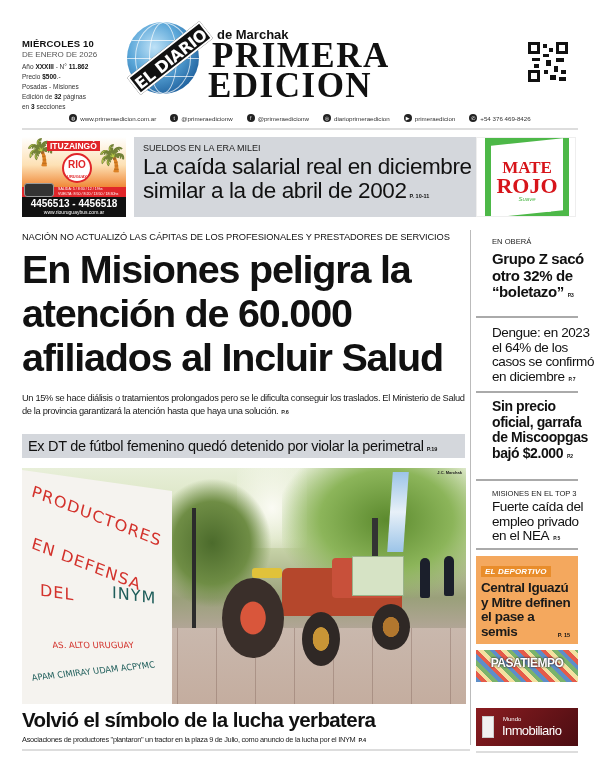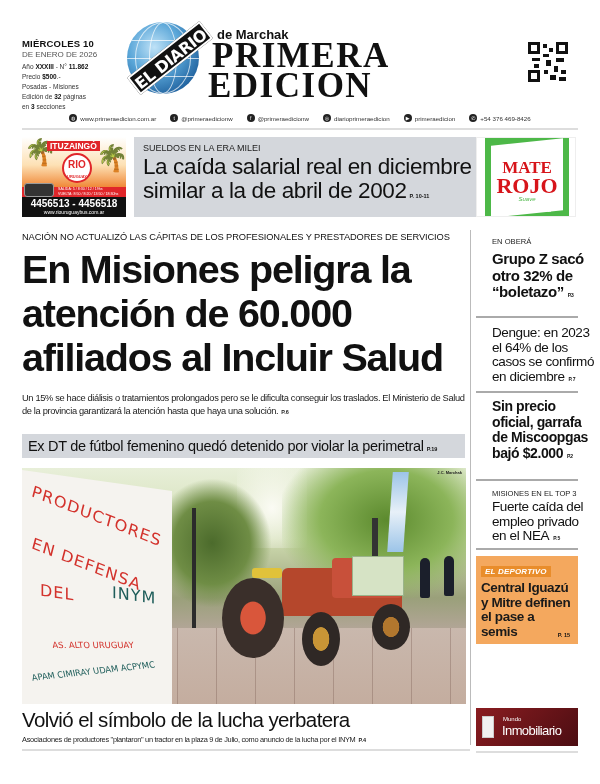--- a/index.html
+++ b/index.html
@@ -91,21 +91,21 @@
   .tr-hood { position: absolute; left: 110px; top: 10px; width: 70px; height: 40px; background: #c8503a; border-radius: 4px; }
   .tr-panel { position: absolute; left: 130px; top: 8px; width: 52px; height: 40px; background: #d6e3c5; border: 1px solid #9ab48a; }
   .tr-seat { position: absolute; left: 30px; top: 20px; width: 30px; height: 10px; background: #e0c23a; border-radius: 3px; }
   .tr-wheel-b { position: absolute; left: 0; top: 30px; width: 62px; height: 80px; border-radius: 50%; background: radial-gradient(#d9563b 0 28%, #3a2f2a 30% 100%); }
   .tr-wheel-f1 { position: absolute; left: 80px; top: 64px; width: 38px; height: 54px; border-radius: 50%; background: radial-gradient(#c99536 0 30%, #2f2825 32% 100%); }
   .tr-wheel-f2 { position: absolute; left: 150px; top: 56px; width: 38px; height: 46px; border-radius: 50%; background: radial-gradient(#b2772e 0 30%, #2f2825 32% 100%); }
   .tr-pipe { position: absolute; left: 150px; top: -30px; width: 6px; height: 40px; background: #333; }
   .lamp { position: absolute; left: 170px; top: 40px; width: 4px; height: 120px; background: #2b2b2b; }
   .person { position: absolute; width: 10px; height: 40px; background: #1b1f2b; border-radius: 5px 5px 2px 2px; }
 
-  .foot-h { position: absolute; left: 22px; top: 708px; font-weight: 400; font-size: 20.5px; letter-spacing: -0.6px; color: #111; }
+  .foot-h { position: absolute; left: 22px; top: 708px; font-weight: 700; font-size: 20.5px; letter-spacing: -0.6px; color: #111; }
   .foot-deck { position: absolute; left: 22px; top: 735px; width: 448px; font-size: 7.4px; letter-spacing: -0.3px; color: #222; white-space: nowrap; }
   .foot-rule { position: absolute; left: 22px; top: 749px; width: 448px; height: 2px; background: #ddd; }
 
   
   .side { position: absolute; left: 492px; width: 102px; }
   .side-hr { position: absolute; left: 476px; width: 102px; height: 2px; background: #aaa; }
   .s-kicker { font-size: 7.6px; color: #222; text-transform: uppercase; }
   .s-h { font-weight: bold; font-size: 14px; line-height: 15.5px; letter-spacing: -0.4px; color: #111; }
   .s-h-reg { font-size: 13.5px; line-height: 14.5px; letter-spacing: -0.4px; color: #111; }
   .s-pg { font-size: 5px; font-weight: bold; margin-left: 4px; }
@@ -292,20 +292,23 @@
 </article>
 <div class="side-hr" style="top:548px"></div>
 
 <article class="deportivo">
   <span class="dep-tag">EL DEPORTIVO</span>
   <div class="dep-h">Central Iguazú y Mitre definen el pase a semis</div>
   <div class="dep-pg">P. 15</div>
 </article>
 
 <div class="pasa">
+  <div class="pasa-bot">
+      <span>PASATIEMPO</span>
+    </div>
 </div>
 
 <div class="inmo">
   <div class="inmo-door"></div>
   <div class="inmo-mundo">Mundo</div>
   <div class="inmo-name">Inmobiliario</div>
 </div>
 <div class="inmo-rule"></div>
 
 </body></html>

